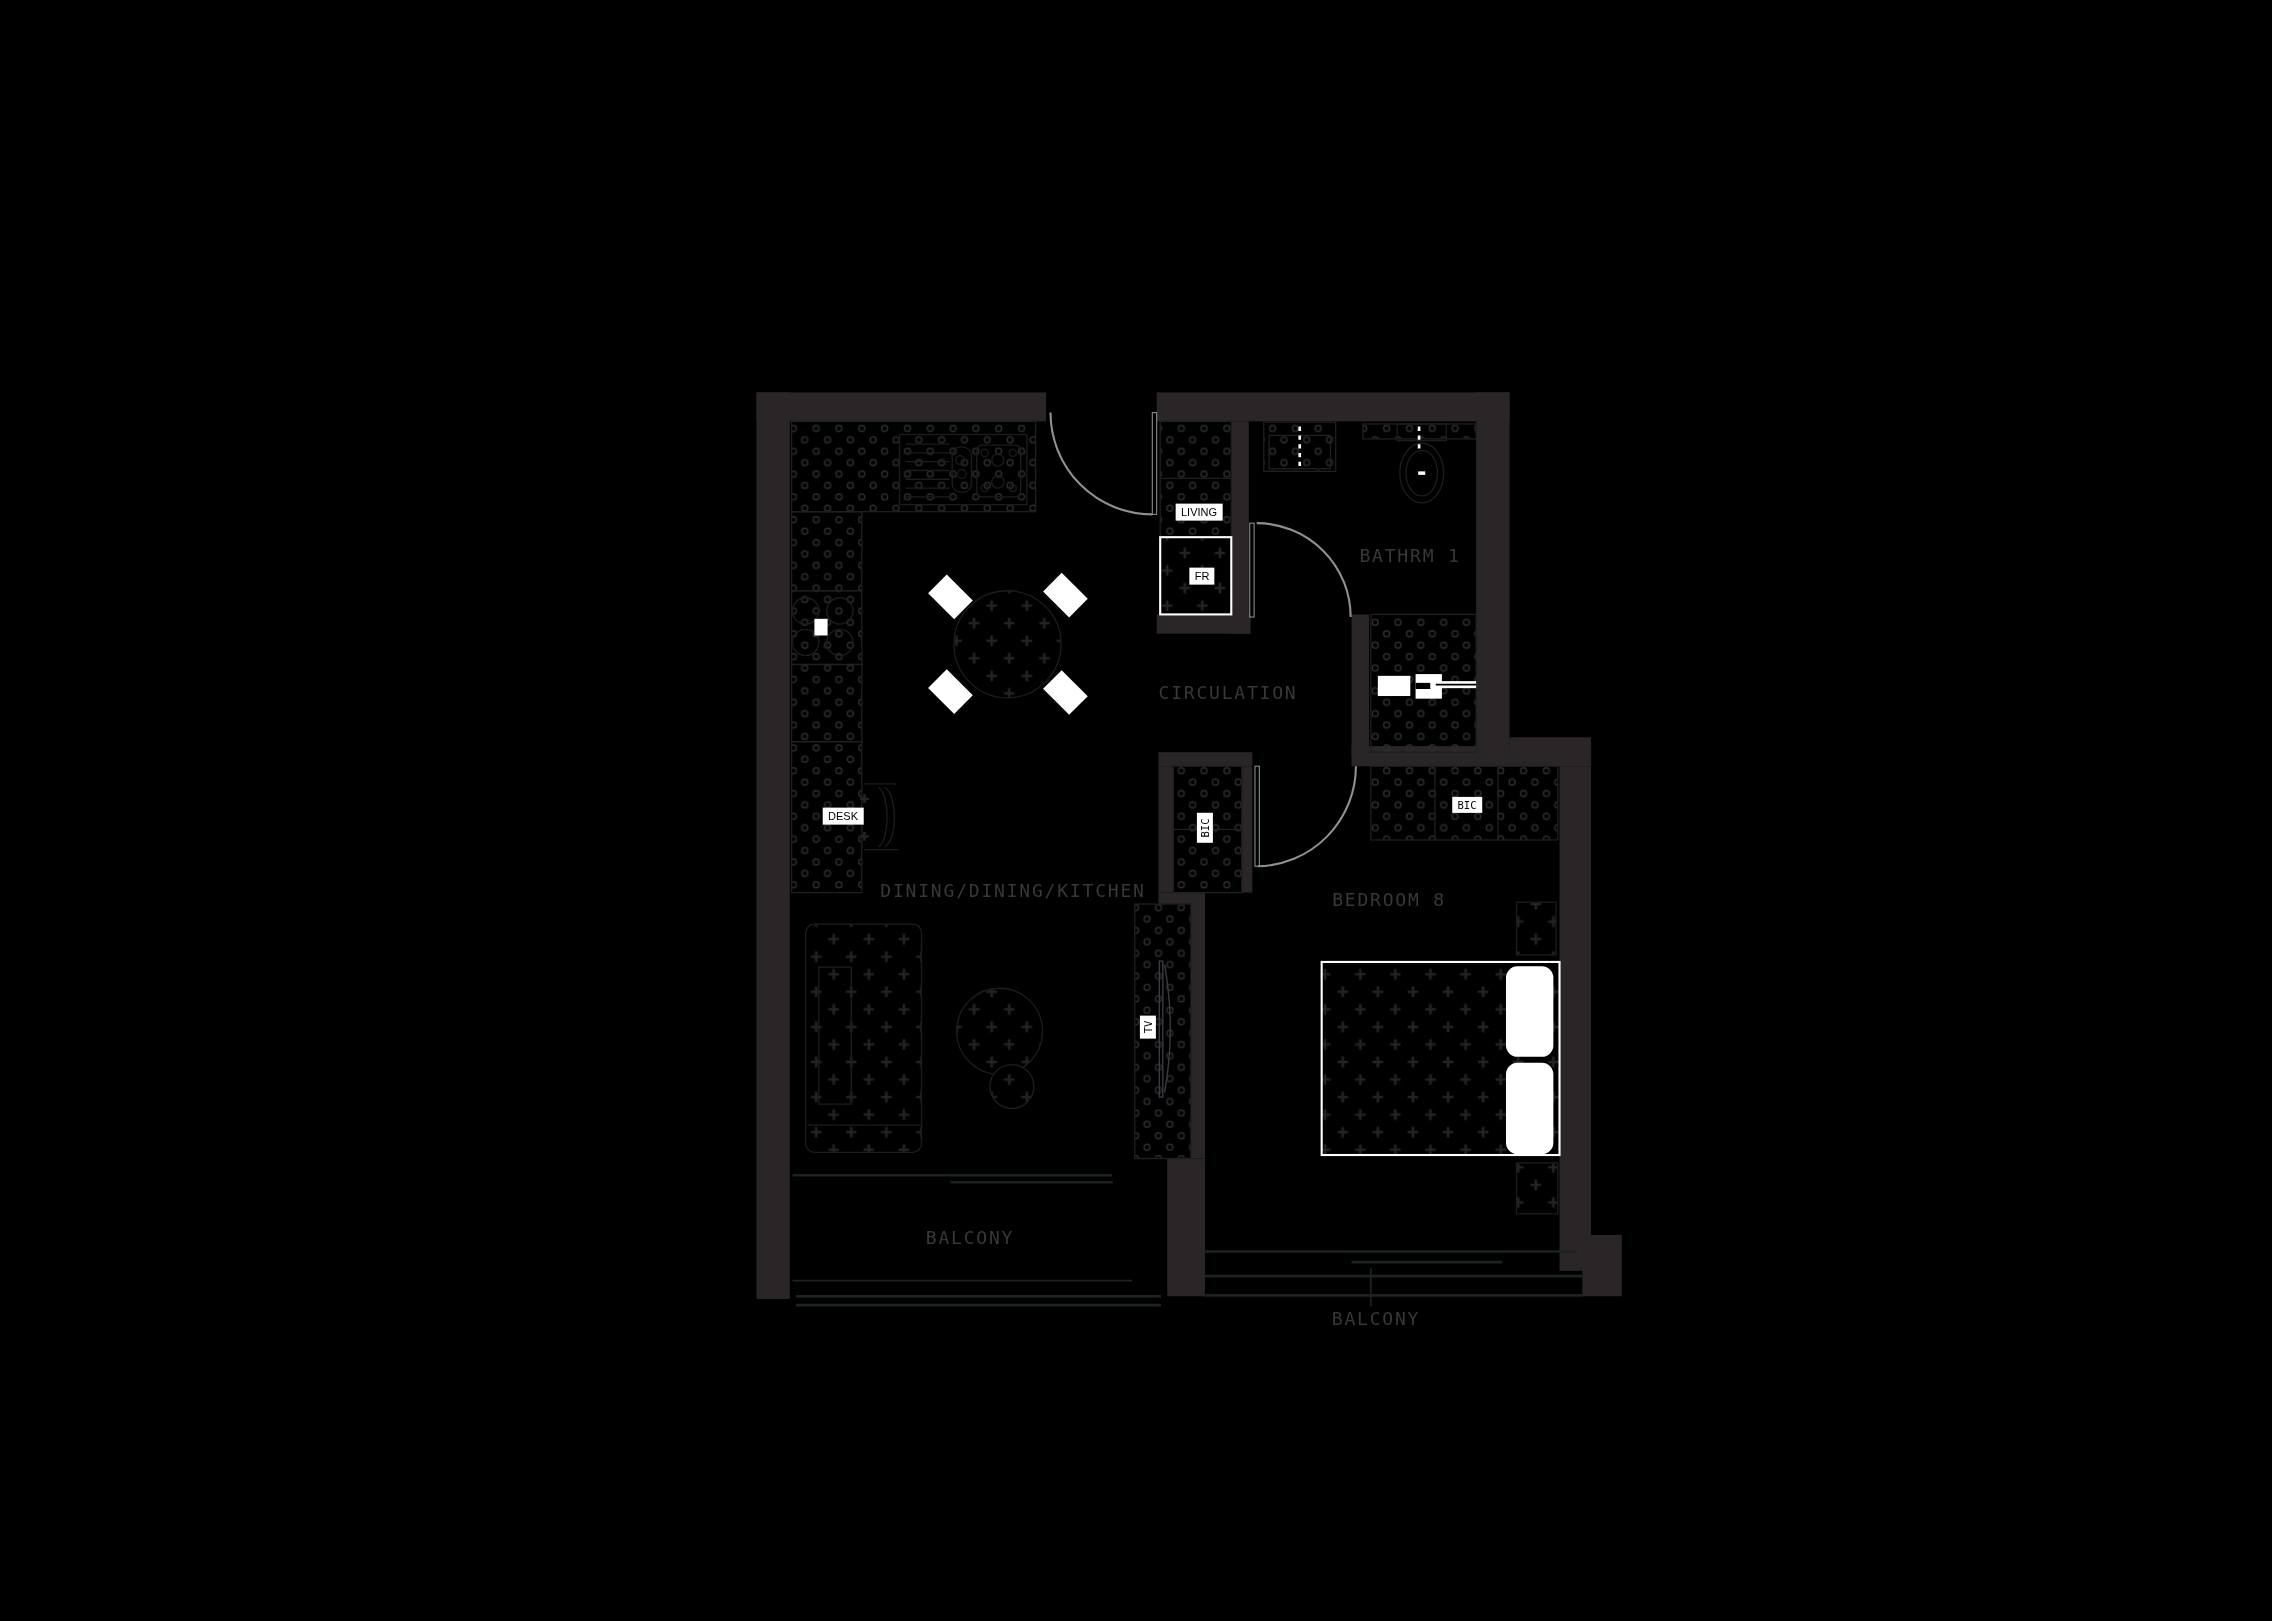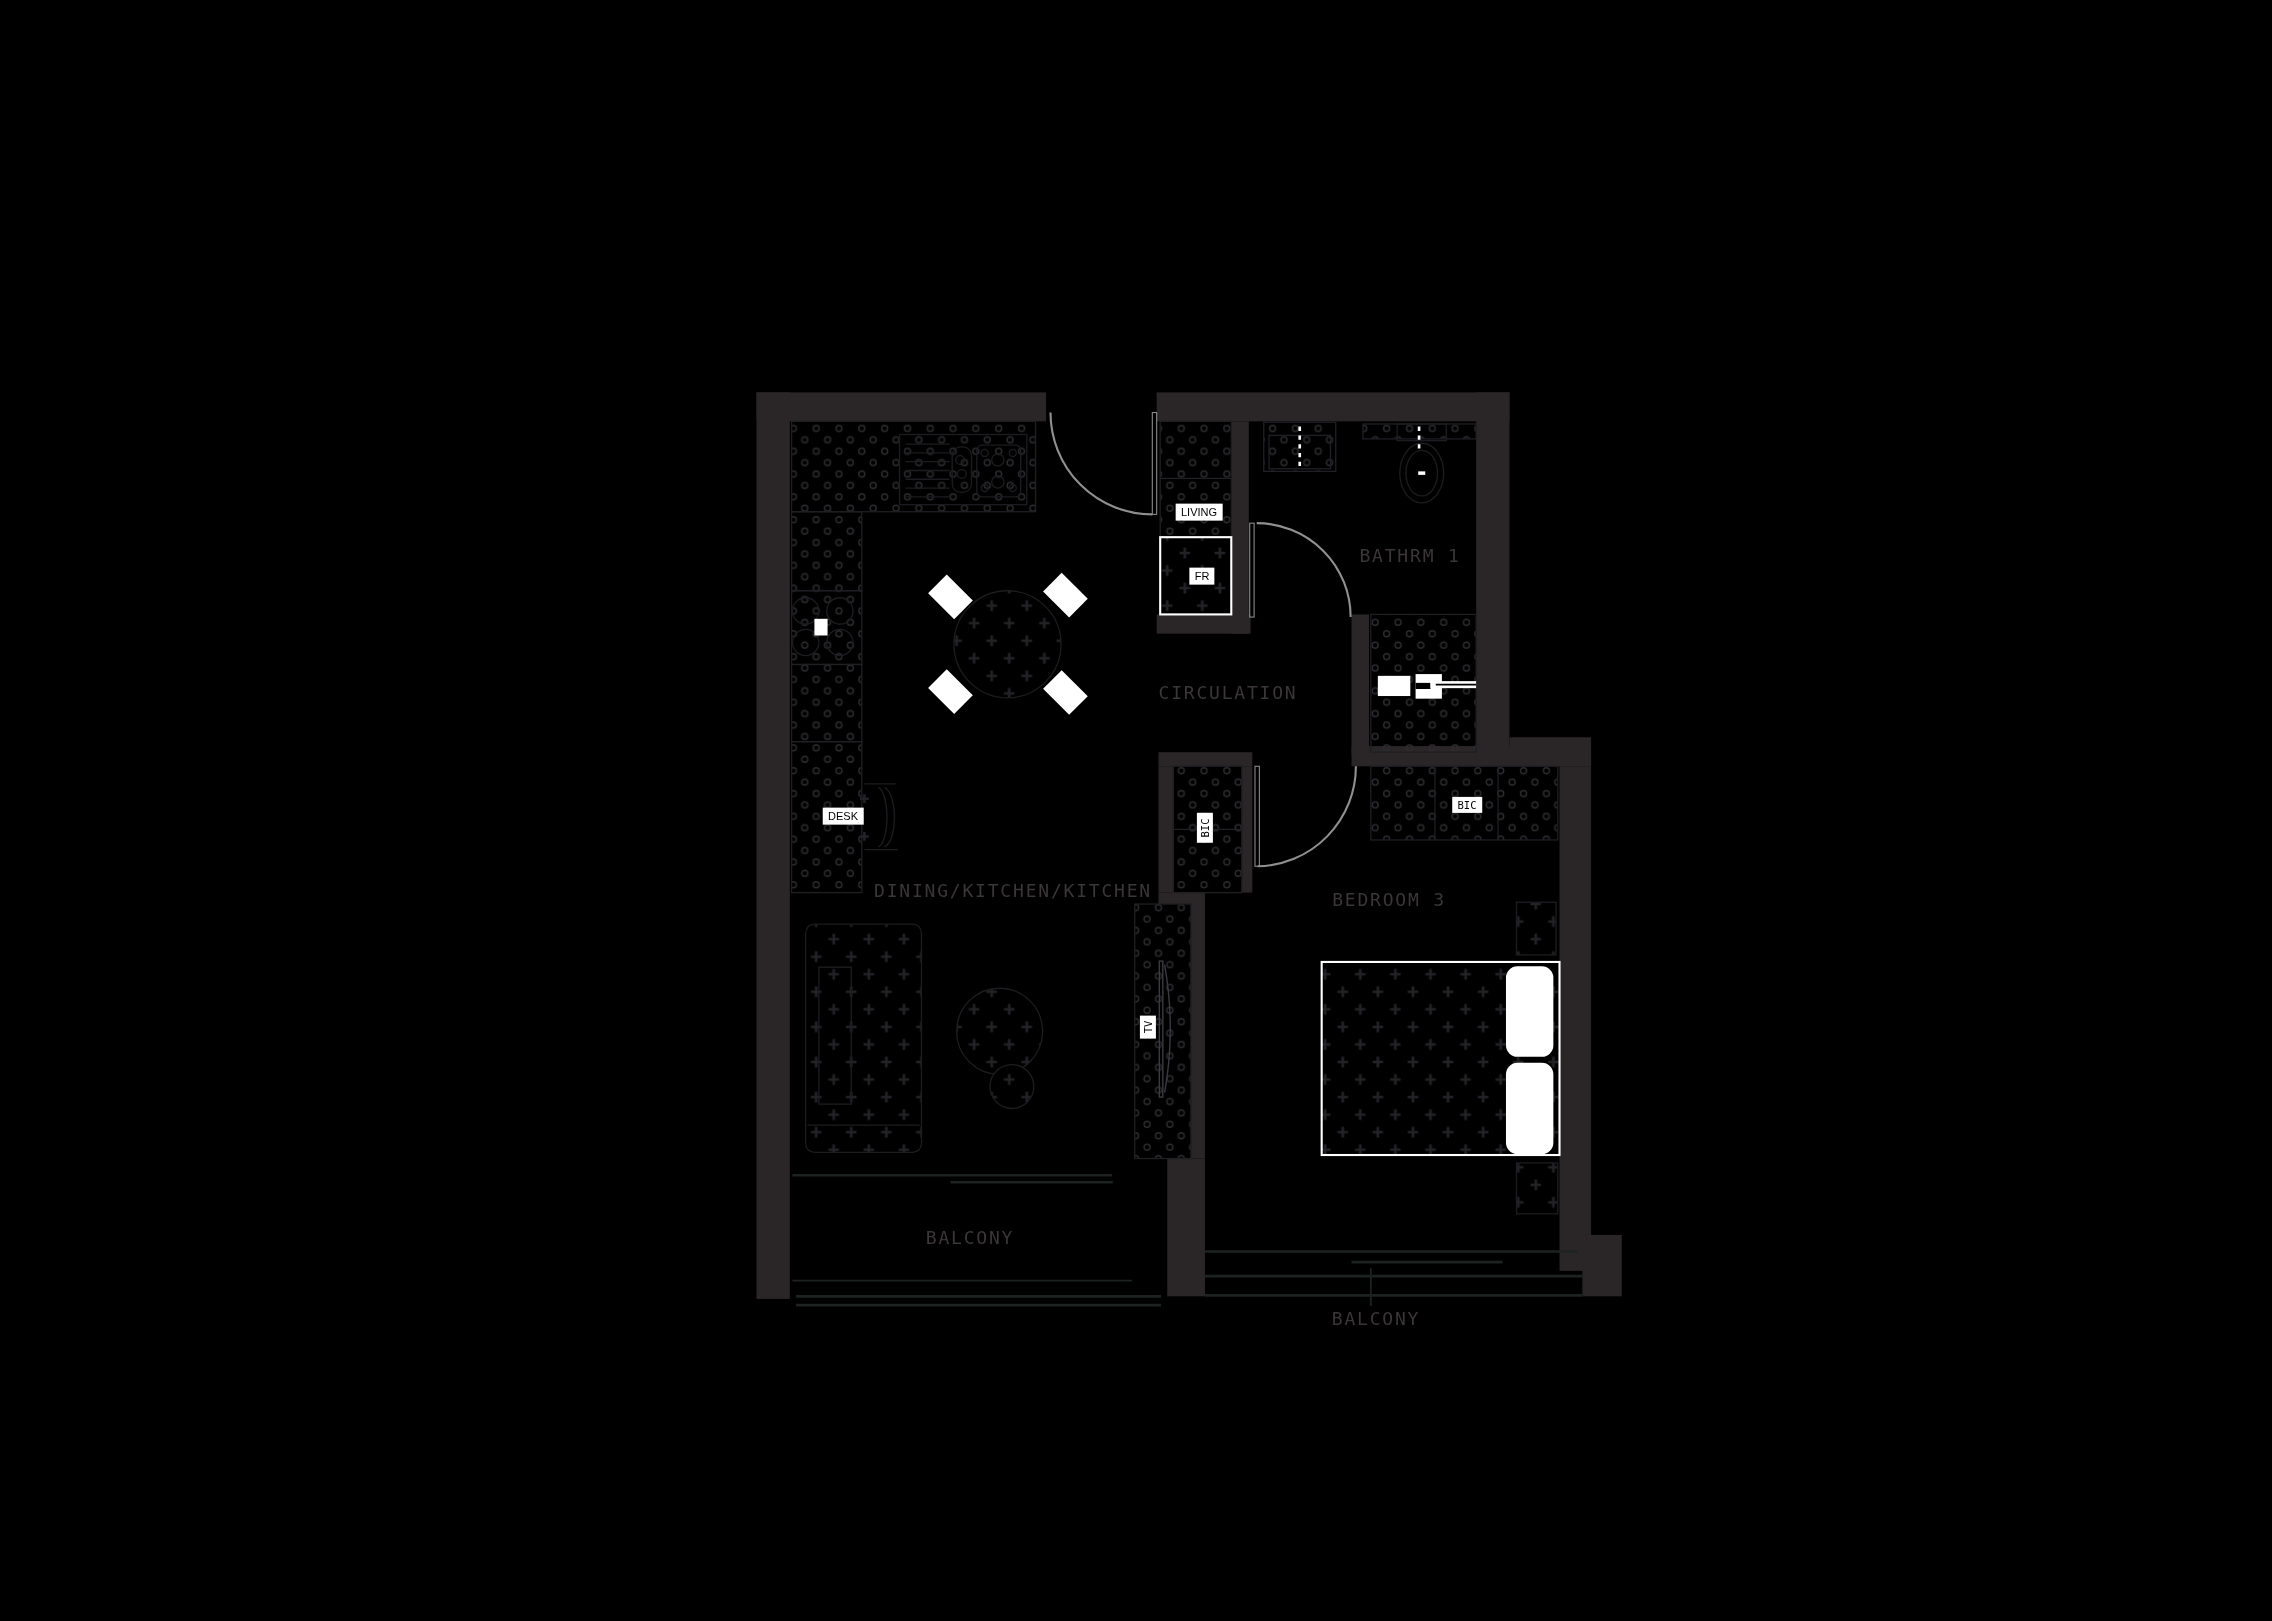--- a/index.html
+++ b/index.html
@@ -208,24 +208,24 @@
     <path class="glass" d="M907 1477 H1323"></path>
     <path class="glass" d="M907 1487 H1323"></path>
     <path class="glass" d="M1373 1426 H1797"></path>
     <path class="glass" d="M1540 1438 H1712"></path>
     <path class="glass" d="M1373 1454 H1803"></path>
     <path class="glass" d="M1373 1476 H1803"></path>
     <path class="glassthin" d="M1562 1445 V1488"></path>
   </g>
 </svg>
 
-  <div class="room-label" style="left:1013px;top:890px">DINING/KITCHEN/KITCHEN</div>
+  <div class="room-label" style="left:1013px;top:890px">DINING/DINING/KITCHEN</div>
   <div class="room-label" style="left:1228px;top:692px">CIRCULATION</div>
   <div class="room-label" style="left:1410px;top:555px">BATHRM 1</div>
-  <div class="room-label" style="left:1389px;top:899px">BEDROOM 3</div>
+  <div class="room-label" style="left:1389px;top:899px">BEDROOM 8</div>
   <div class="room-label" style="left:970px;top:1237px">BALCONY</div>
   <div class="room-label" style="left:1376px;top:1318px">BALCONY</div>
 
   <div class="tag" style="left:1199px;top:512px">LIVING</div>
   <div class="tag" style="left:1202px;top:576px">FR</div>
   <div class="tag" style="left:843px;top:816px">DESK</div>
   <div class="tag mono vertical" style="left:1205px;top:828px">BIC</div>
   <div class="tag mono" style="left:1467px;top:805px">BIC</div>
   <div class="tag mono vertical" style="left:1148px;top:1027px">TV</div>
 

